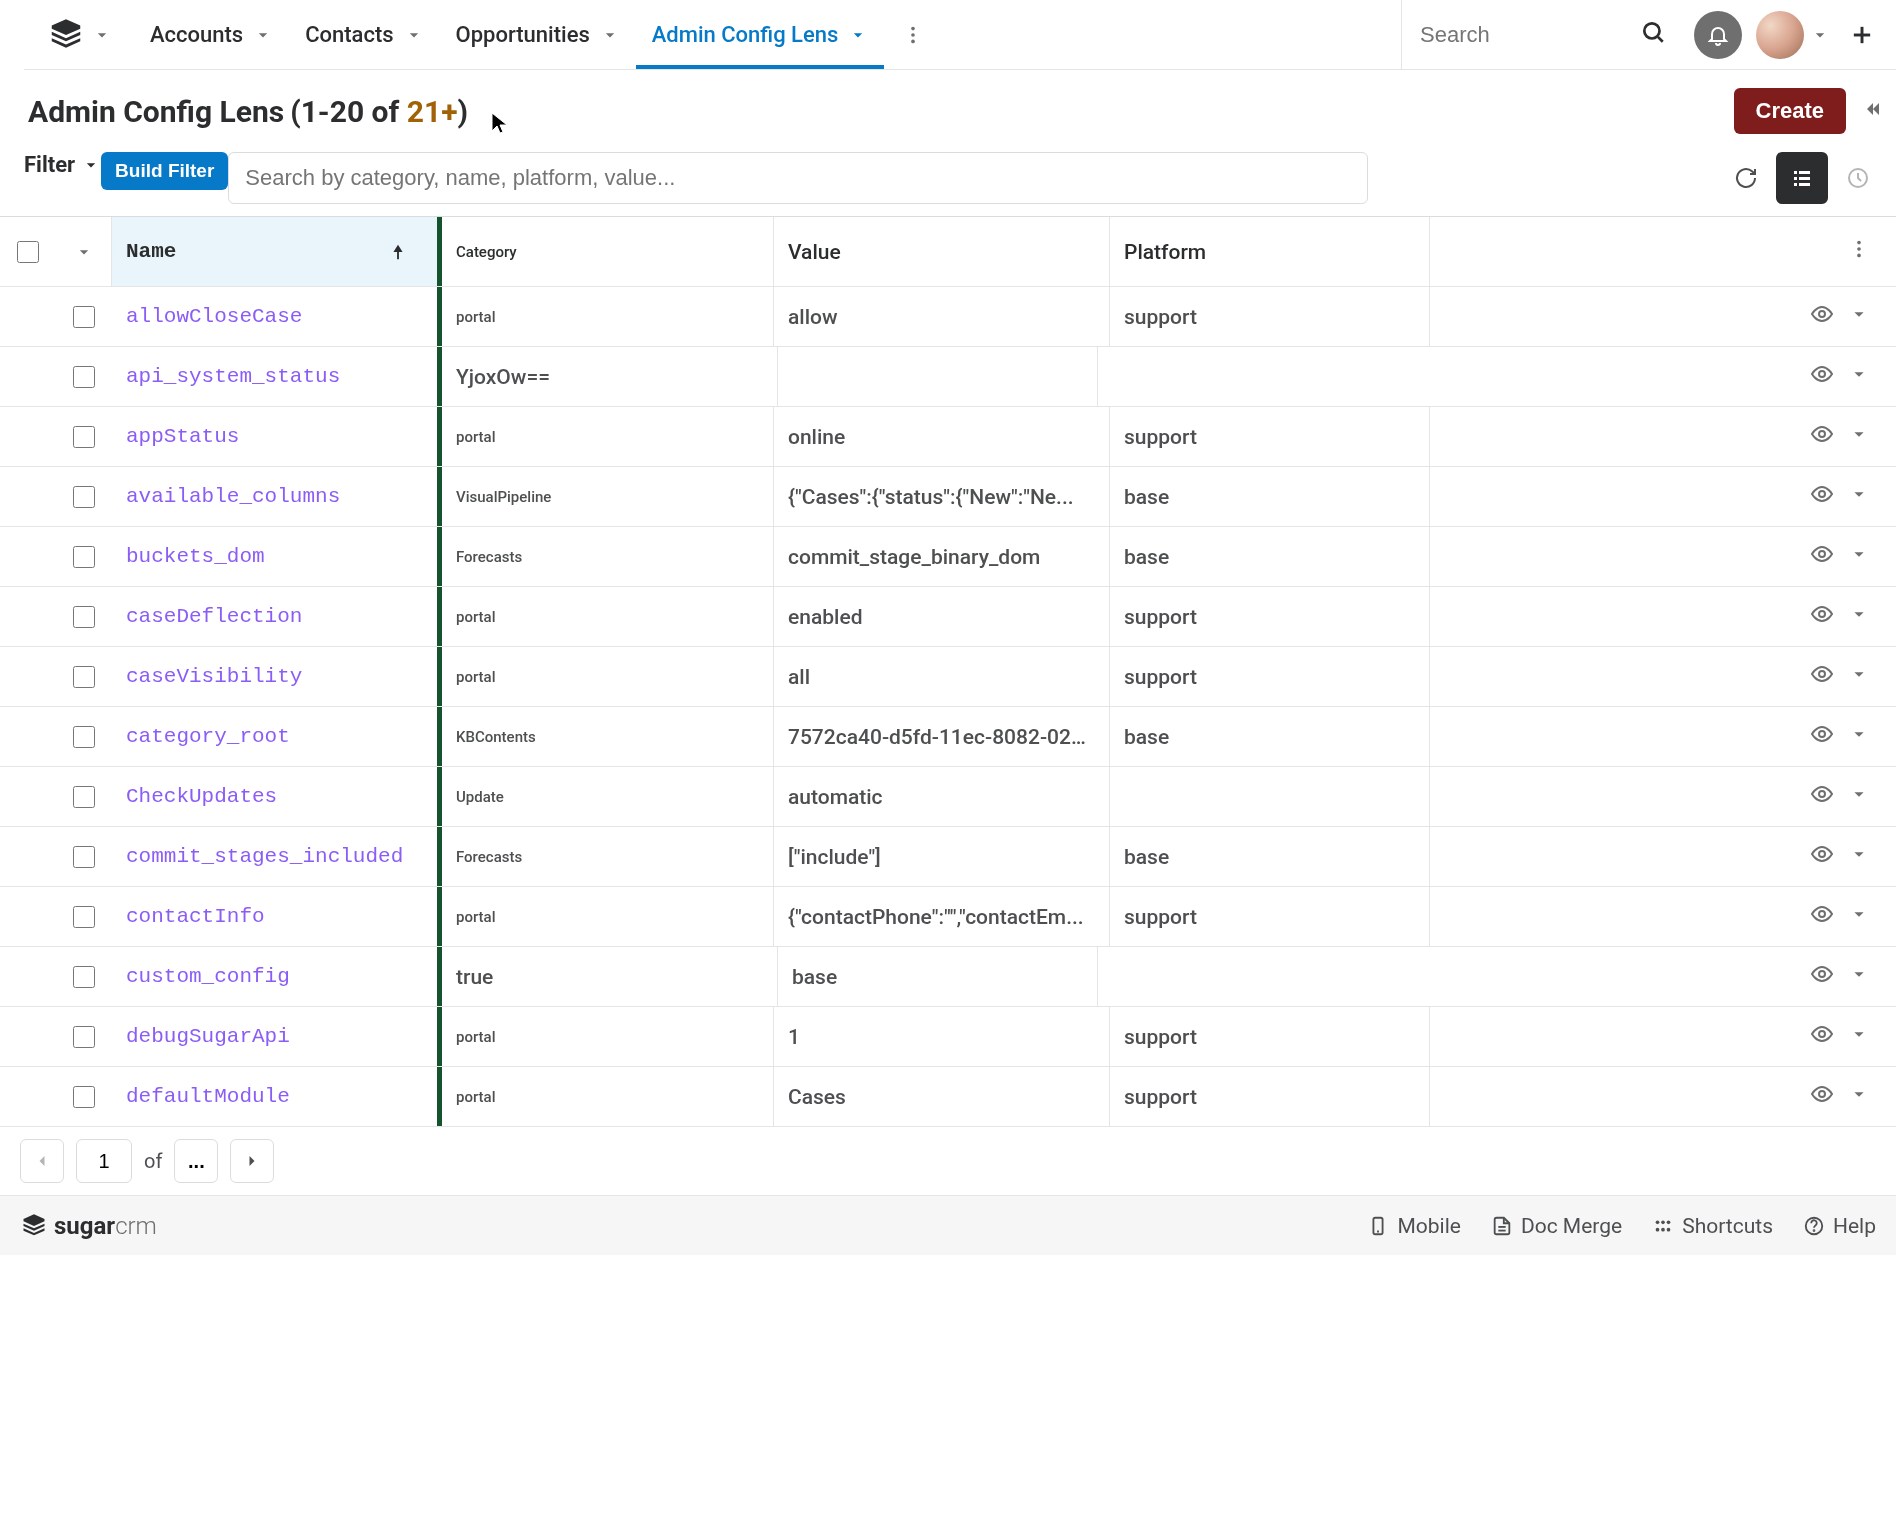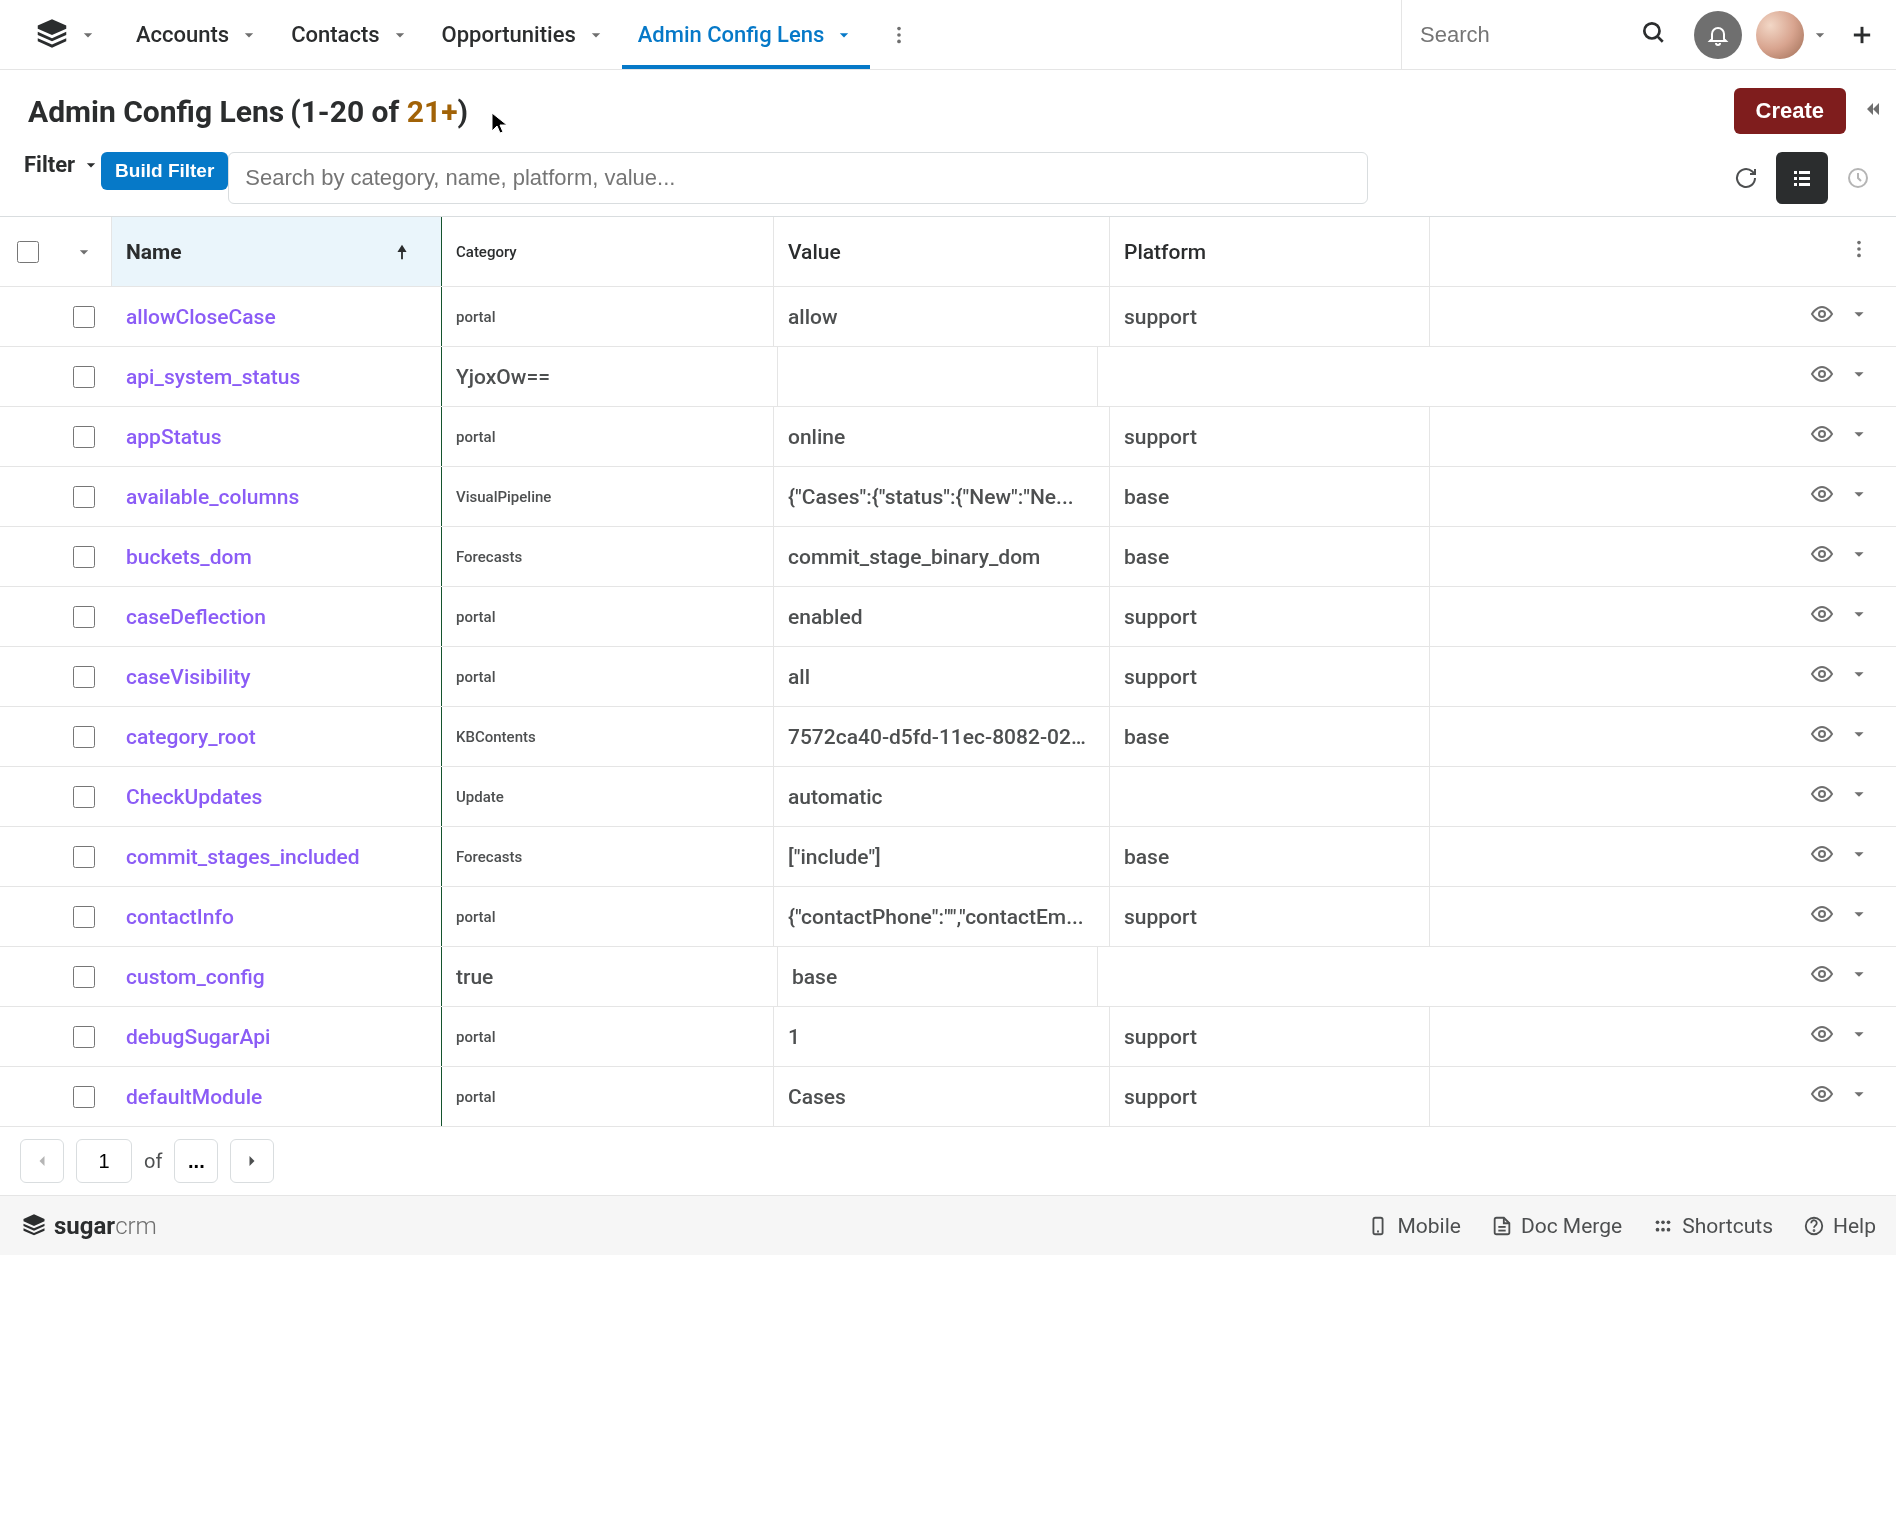--- a/index.html
+++ b/index.html
@@ -1,19 +1,19 @@
 <!DOCTYPE html>
 <html><head>
 <meta charset="utf-8">
 <style>
 * { box-sizing: border-box; margin: 0; padding: 0; }
 body { font-family: -apple-system, BlinkMacSystemFont, "Segoe UI", Roboto, Helvetica, Arial, sans-serif; background: #fff; color: #2b2d2e; font-size: 20px; }
 
 
-.topnav { height: 70px; display: flex; align-items: center; border-bottom: 1px solid #e5e5e5; padding: 0 20px 0 30px; }
+.topnav { height: 70px; display: flex; align-items: center; border-bottom: 1px solid #e5e5e5; padding: 0 20px 0 20px; margin-left: 24px; }
 .logo { width: 44px; height: 44px; display: flex; align-items: center; justify-content: center; margin-right: 4px; }
 .logo svg { width: 38px; height: 38px; }
 .module-chevron { margin-right: 22px; display:flex; align-items:center; cursor:pointer; }
 .nav-tabs { display: flex; align-items: center; gap: 0; height: 100%; }
 .nav-tab { display: flex; align-items: center; gap: 10px; padding: 0 16px; height: 100%; cursor: pointer; font-size: 22px; color:#2b2d2e; font-weight:500; }
 .nav-tab.active { color: #0679c8; border-bottom: 4px solid #0679c8; padding-top:4px; }
 .nav-tab .chev { display:flex; align-items:center; }
 .nav-more { margin-left: 8px; padding: 0 10px; display:flex; align-items:center; cursor:pointer; }
 .topnav-spacer { flex:1; }
 .search-wrap { display:flex; align-items:center; height:100%; border-left:1px solid #e5e5e5; padding:0 18px 0 18px; }
@@ -43,21 +43,21 @@
 .square-btn { width:52px; height:52px; display:flex; align-items:center; justify-content:center; cursor:pointer; border-radius:6px; margin-left:4px; }
 .square-btn.active { background:#2b2d2e; color:#fff; }
 
 
 .table { width:100%; border-top:1px solid #d9dddf; }
 .th-row, .tr-row { display:flex; align-items:center; border-bottom:1px solid #e5e5e5; }
 .th-row { height:70px; }
 .tr-row { height:60px; }
 .col-check { width:56px; display:flex; justify-content:center; }
 .col-checkdrop { width:56px; display:flex; justify-content:center; border-right:1px solid #e5e5e5; height:100%; align-items:center; }
-.col-name { flex: 0 0 330px; padding-left: 14px; font-size:21px; font-weight:700; display:flex; align-items:center; justify-content:space-between; padding-right:28px; border-right:1px solid #14532d; height:100%; }
+.col-name { flex: 0 0 330px; padding-left: 14px; font-size:21px; font-weight:700; display:flex; align-items:center; justify-content:space-between; padding-right:28px; border-right:5px solid #14532d; height:100%;font-family:Liberation Mono, monospace; }
 .th-row .col-name { background:#eaf5fb; }
 .col-cat { flex: 0 0 332px; padding-left: 14px; border-right:1px solid #e5e5e5; height:100%; display:flex; align-items:center; font-size:15px; }
 .col-val { flex: 0 0 336px; padding-left: 14px; border-right:1px solid #e5e5e5; height:100%; display:flex; align-items:center; font-size:21px; overflow:hidden; text-overflow:ellipsis; white-space:nowrap; }
 .col-plat { flex: 0 0 320px; padding-left: 14px; border-right:1px solid #e5e5e5; height:100%; display:flex; align-items:center; font-size:21px; }
 .col-act { flex:1; display:flex; justify-content:flex-end; align-items:center; gap:14px; padding-right:26px; }
 .th-row .col-cat, .th-row .col-val, .th-row .col-plat { font-weight:500; }
 .sort-arrow { display:inline-flex; }
 input[type=checkbox] { width:22px; height:22px; cursor:pointer; }
 .name-link { color:#8b5cf6; font-weight:500; cursor:pointer; font-size:21px; }
 .tr-row .col-cat, .tr-row .col-val, .tr-row .col-plat { color:#4d4f50; font-weight:500; }

